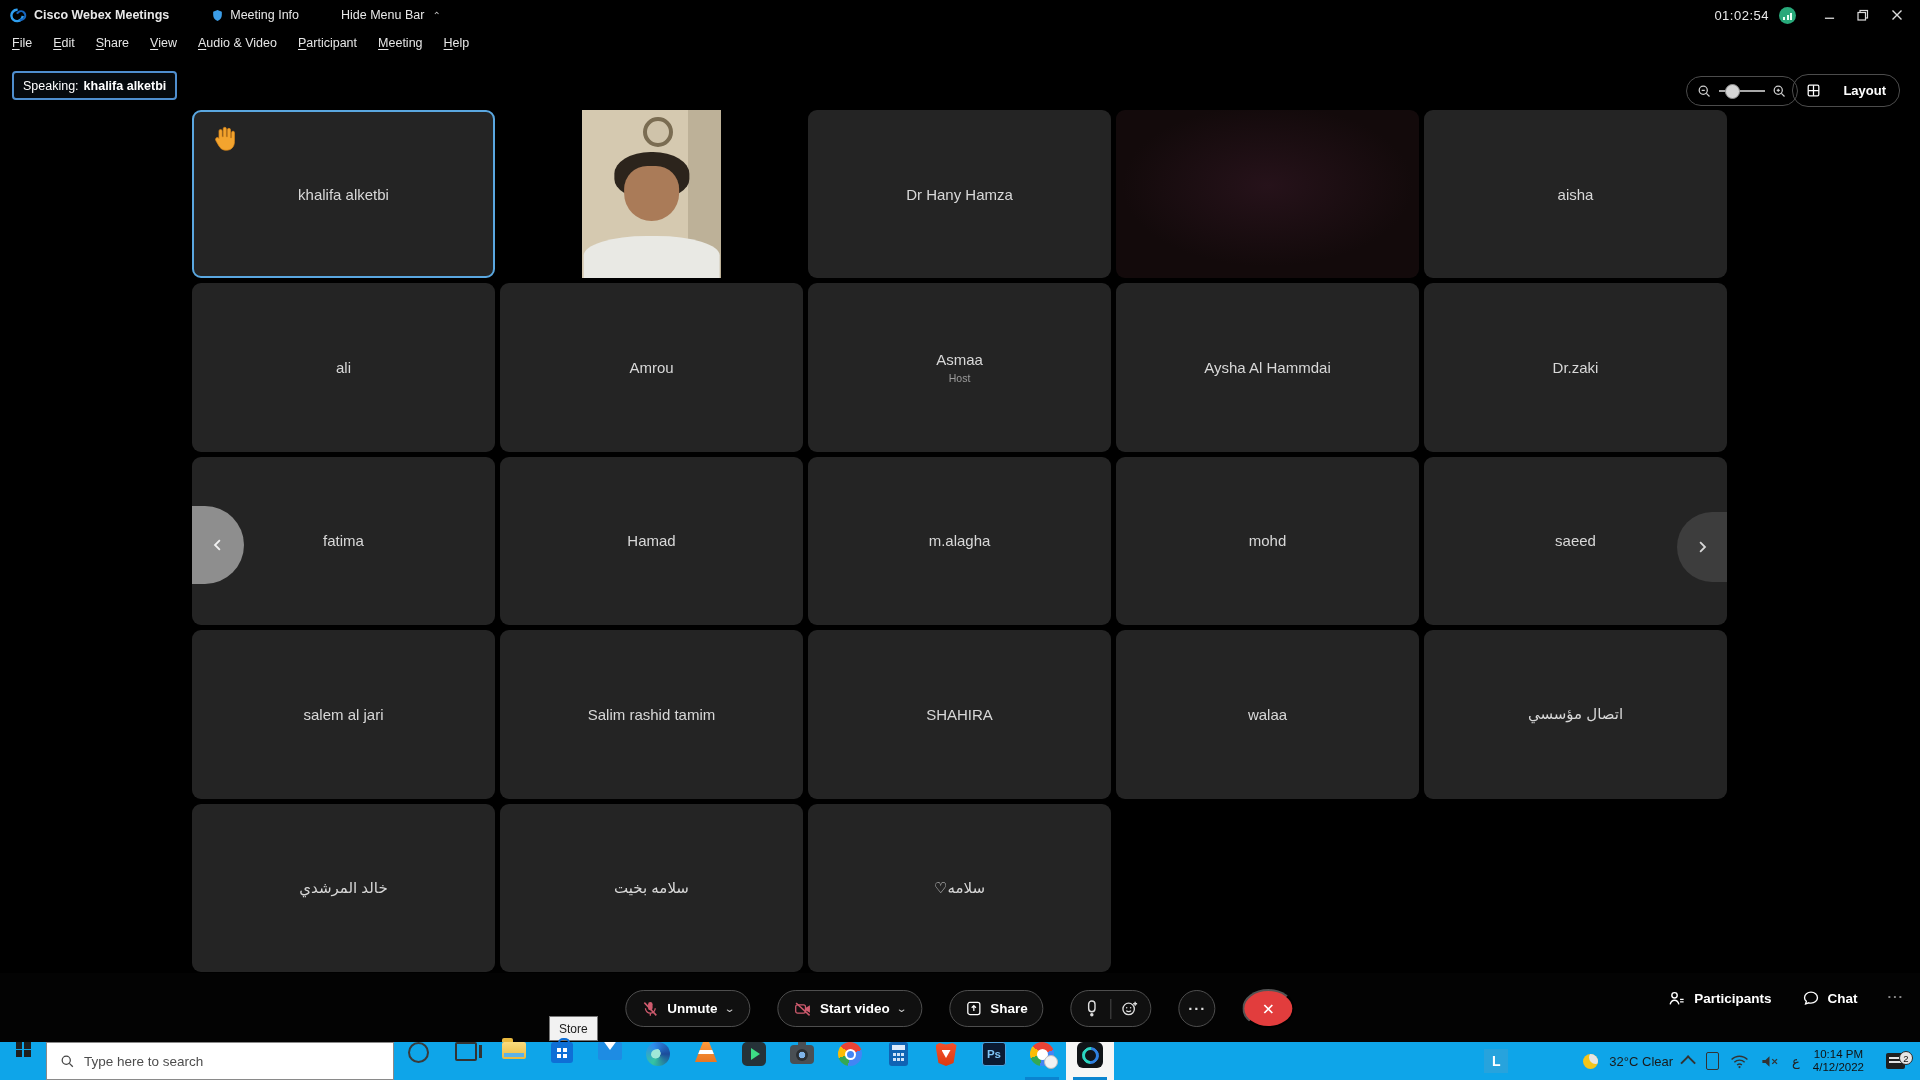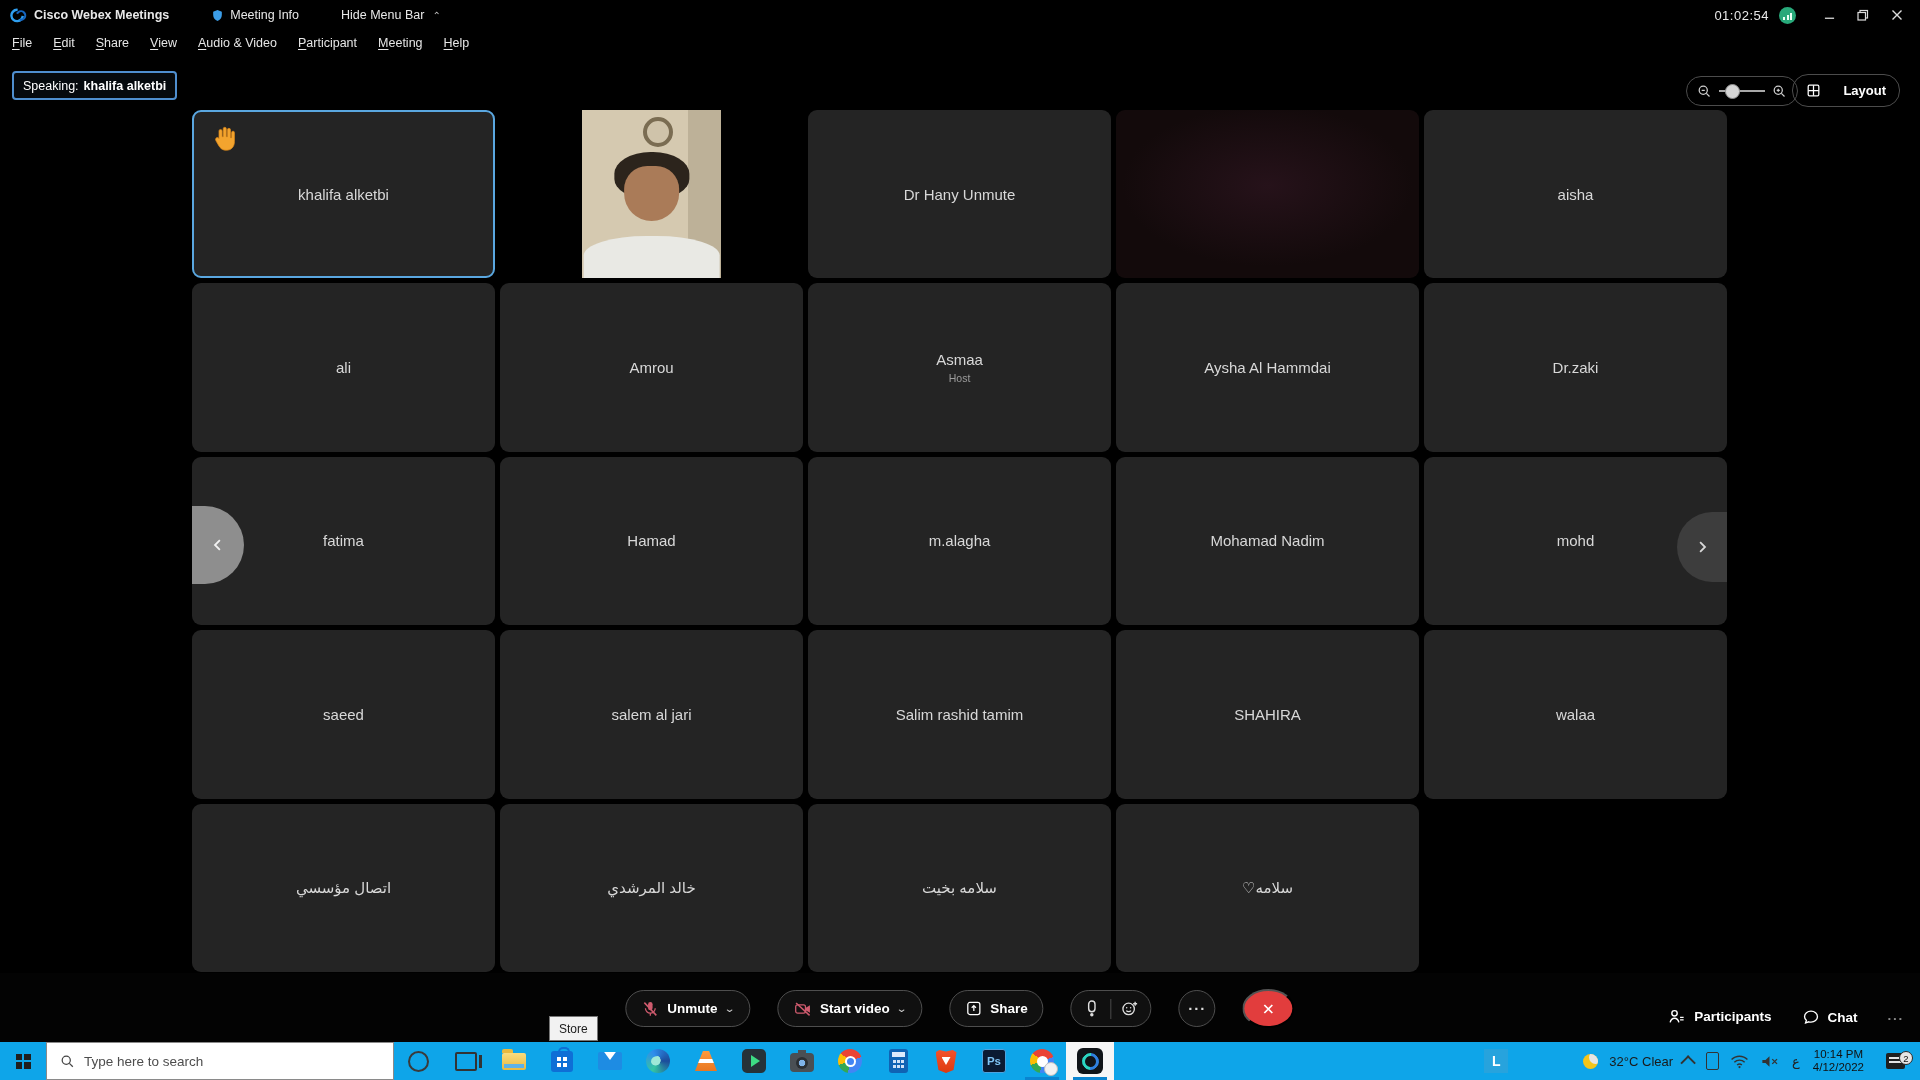--- a/index.html
+++ b/index.html
@@ -65,30 +65,30 @@
   .controls-center{position:absolute;left:50%;transform:translateX(-50%);top:16px;display:flex;gap:27px;align-items:center;}
   .ctl{height:37px;border-radius:19px;border:1.5px solid #4e4e4e;background:#101010;color:#fff;display:inline-flex;
        align-items:center;gap:8px;padding:0 15px;font-size:13.5px;font-weight:700;box-sizing:border-box;}
   .ctl .chv{font-size:10px;color:#cfcfcf;font-weight:400;transform:scaleX(1.4);}
   .pill-icons{height:37px;border-radius:19px;border:1.5px solid #4e4e4e;background:#101010;display:inline-flex;
        align-items:center;padding:0 11px;box-sizing:border-box;}
   .pill-icons .div{width:1px;height:20px;background:#4a4a4a;margin:0 9px;}
   .more-btn{width:37px;height:37px;border-radius:50%;border:1.5px solid #4e4e4e;background:#101010;color:#ddd;
        display:flex;align-items:center;justify-content:center;font-size:15px;letter-spacing:1px;font-weight:700;box-sizing:border-box;}
   .leave-btn{width:52px;height:39px;border-radius:50%/50%;background:#e23d3d;display:flex;align-items:center;justify-content:center;}
-  .controls-right{position:absolute;right:16px;top:16px;height:37px;display:flex;align-items:flex-end;gap:30px;
+  .controls-right{position:absolute;right:16px;top:16px;height:37px;display:flex;align-items:flex-start;gap:30px;
                   color:#fff;font-size:13.5px;font-weight:700;}
   .ctl-flat{display:flex;align-items:center;gap:8px;}
   .dots-dim{color:#8a8a8a;font-weight:700;letter-spacing:1px;}
   
   .tooltip{position:absolute;left:549px;top:1016px;height:23px;background:#f2f2f2;border:1px solid #767676;
            color:#1b1b1b;font-size:12px;display:flex;align-items:center;padding:0 9px;}
   
   .taskbar{position:absolute;bottom:0;left:0;right:0;height:38px;background:#0ea5e9;display:flex;align-items:stretch;}
-  .tb-btn{width:48px;display:flex;align-items:center;justify-content:center;position:relative;flex:none;}
+  .tb-btn{width:48px;display:flex;justify-content:center;position:relative;flex:none;}
   .tb-btn.start{width:46px;}
   .tb-btn.underline::after{content:"";position:absolute;bottom:0;left:7px;right:7px;height:3px;background:#0a84d0;}
   .tb-btn.active{background:#f6f6f6;}
   .win-glyph{width:15px;height:15px;display:grid;grid-template-columns:1fr 1fr;grid-template-rows:1fr 1fr;gap:1.5px;}
   .win-glyph i{background:#1f1f1f;}
   .searchbox{width:348px;background:#fff;border:1px solid #8a8a8a;box-sizing:border-box;display:flex;
              align-items:center;gap:9px;padding-left:13px;flex:none;}
   .searchbox span{color:#4d4d4d;font-size:13.5px;}
   .apps{display:flex;align-items:stretch;}
   .tray{margin-left:auto;display:flex;align-items:center;gap:11px;padding-right:5px;}
@@ -257,21 +257,21 @@
       <span class="clock"></span>
       <span class="hair"></span>
       <span class="face"></span>
       <span class="shirt"></span>
     </span>
 
   </div>
     <div class="tile">
 
     <span class="nm">
-      <span class="name">Dr Hany Unmute</span>
+      <span class="name">Dr Hany Hamza</span>
 
     </span>
   </div>
     <div class="tile t-dark">
     
     
     
   </div>
     <div class="tile">
 
@@ -326,27 +326,20 @@
 
     <span class="nm">
       <span class="name">Hamad</span>
 
     </span>
   </div>
     <div class="tile">
 
     <span class="nm">
       <span class="name">m.alagha</span>
-
-    </span>
-  </div>
-    <div class="tile">
-
-    <span class="nm">
-      <span class="name">Mohamad Nadim</span>
 
     </span>
   </div>
     <div class="tile">
 
     <span class="nm">
       <span class="name">mohd</span>
 
     </span>
   </div>

